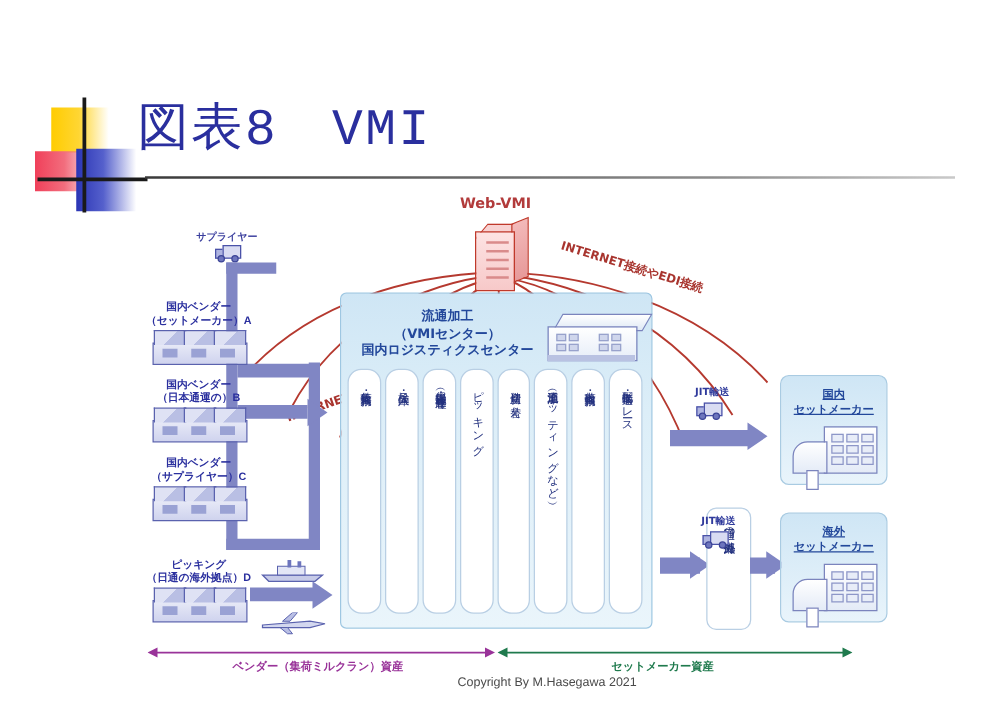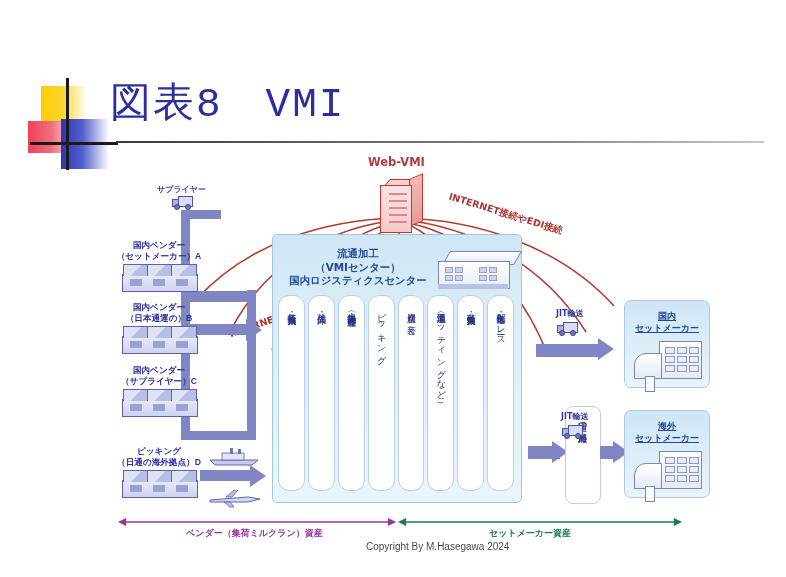--- a/index.html
+++ b/index.html
@@ -392,14 +392,14 @@
     <div class="legend-txt" style="left:186px;top:377px;color:#993399;">ベンダー（集荷ミルクラン）資産</div>
 
     <svg style="position:absolute;left:398px;top:366px;" width="284" height="12" viewBox="0 0 284 12">
       <line x1="6" y1="6" x2="278" y2="6" stroke="#1f7a4d" stroke-width="1.4"></line>
       <path d="M0,6 L8,2 L8,10 Z" fill="#1f7a4d"></path>
       <path d="M284,6 L276,2 L276,10 Z" fill="#1f7a4d"></path>
     </svg>
     <div class="legend-txt" style="left:489px;top:377px;color:#1f7a4d;">セットメーカー資産</div>
   </div>
 
-  <div id="copyright">Copyright By M.Hasegawa 2024</div>
+  <div id="copyright">Copyright By M.Hasegawa 2021</div>
 </div>
 
 </body></html>

